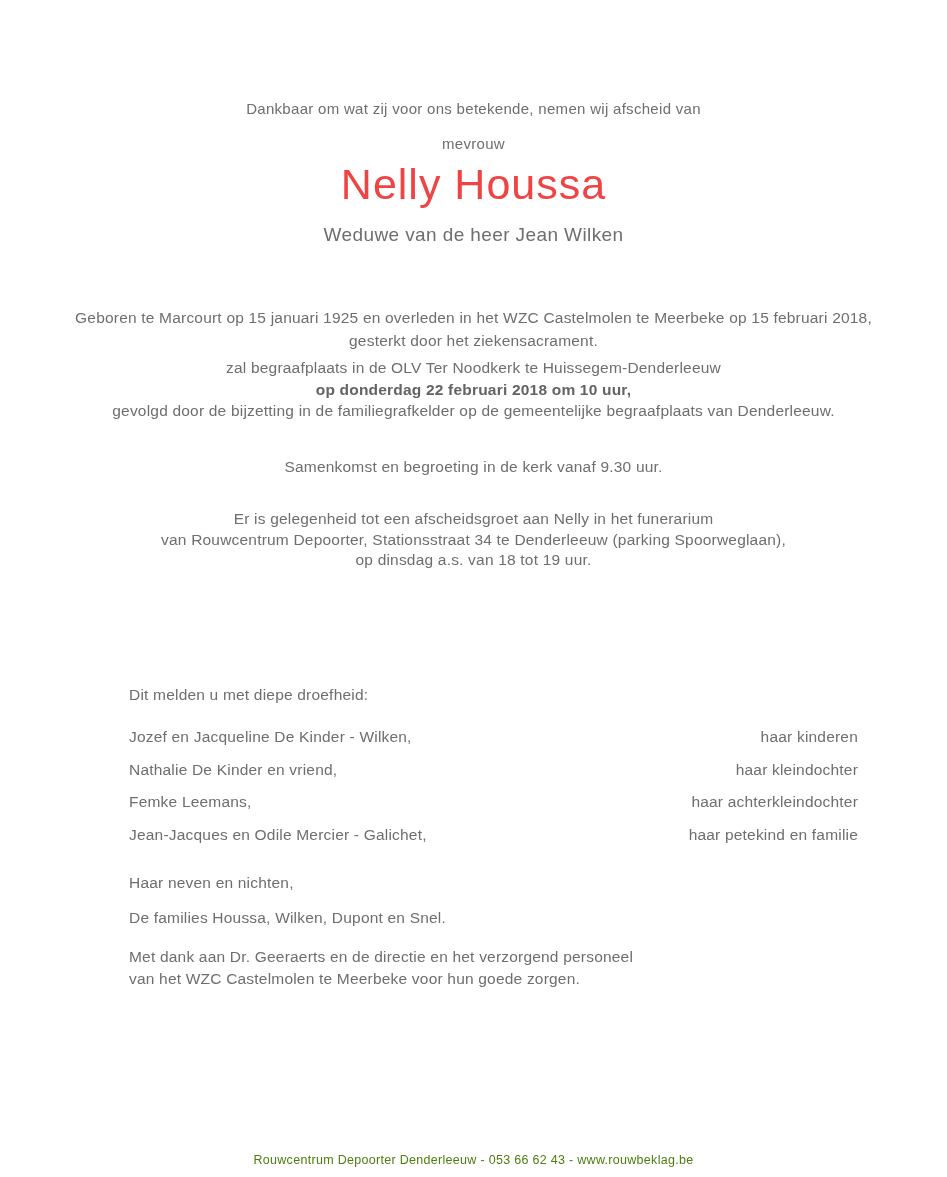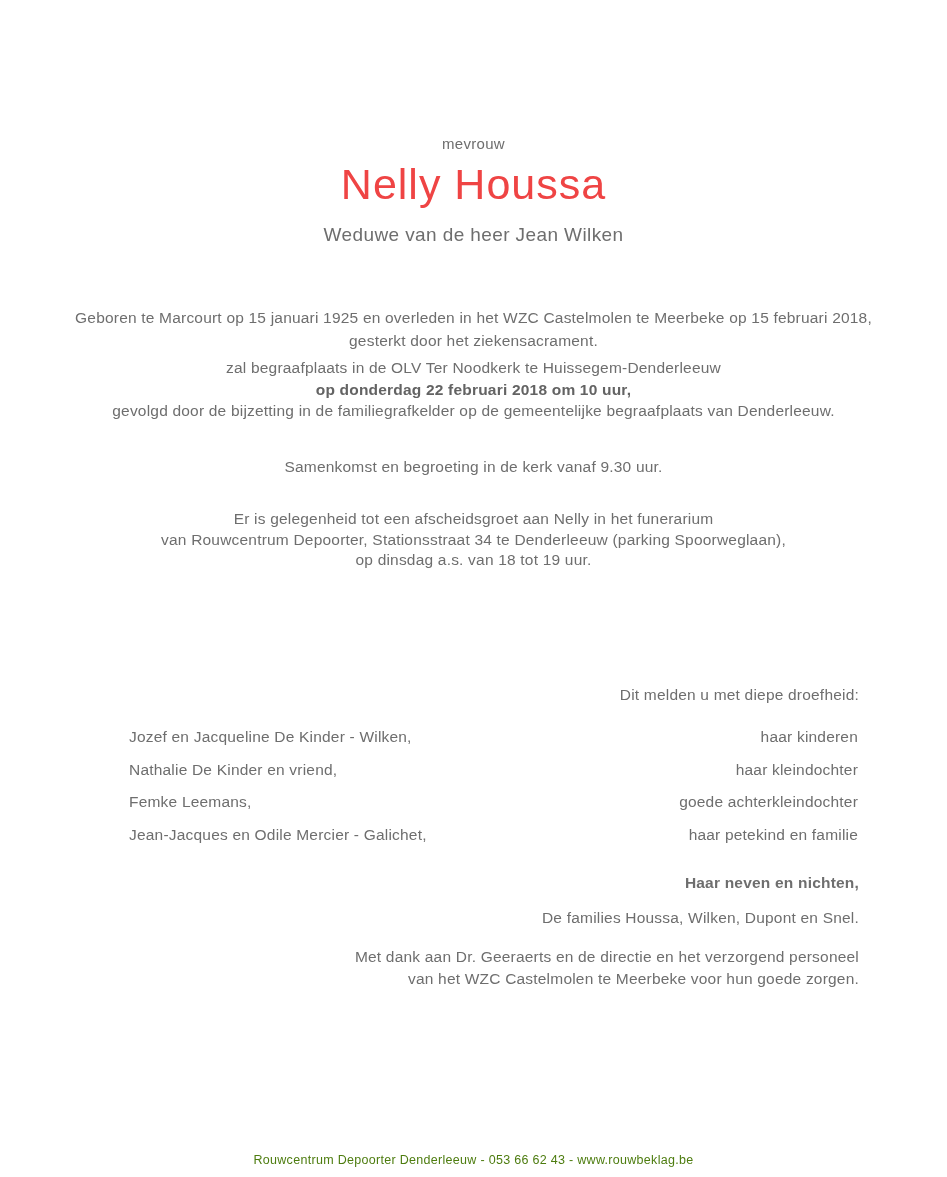--- a/index.html
+++ b/index.html
@@ -19,21 +19,21 @@
   .centered {
     position: absolute;
     left: 40px;
     right: 40px;
     text-align: center;
   }
   .leftcol {
     position: absolute;
     left: 129px;
     right: 88px;
-    text-align: right;
+    text-align: left;
   }
   .body-text {
     font-size: 15.5px;
     letter-spacing: 0.2px;
     line-height: 21.5px;
   }
   .intro-line   { top: 98px;  font-size: 15px; letter-spacing: 0.3px; }
   .honorific    { top: 135px; font-size: 15px; letter-spacing: 0.3px; }
   .deceased-name {
     top: 160px;
@@ -55,35 +55,36 @@
     right: 89px;
     display: flex;
     justify-content: space-between;
     align-items: baseline;
     margin-top: 9px;
   }
   .fam-row-0 { top: 717px; }
   .fam-row-1 { top: 750px; }
   .fam-row-2 { top: 782px; }
   .fam-row-3 { top: 815px; gap: 28px; }
-  .relatives-line { top: 872px; font-weight: bold; }
+  .relatives-line { top: 872px; }
   .families-line  { top: 907px; }
   .thanks-block   { top: 946px; line-height: 22px; }
   .footer-line {
     top: 1153px;
     font-size: 12.5px;
     color: #4d7c0f;
     letter-spacing: 0.3px;
   }
 </style>
 </head>
 <body>
 
 <div class="page">
 
+  <div class="centered intro-line body-text">Dankbaar om wat zij voor ons betekende, nemen wij afscheid van</div>
 
   <div class="centered honorific">mevrouw</div>
 
   <div class="centered deceased-name">Nelly Houssa</div>
 
   <div class="centered subtitle">Weduwe van de heer Jean Wilken</div>
 
   <div class="centered life-block body-text">
     <div>Geboren te Marcourt op 15 januari 1925 en overleden in het WZC Castelmolen te Meerbeke op 15 februari 2018,</div>
     <div>gesterkt door het ziekensacrament.</div>
@@ -108,21 +109,21 @@
   <div class="fam-row fam-row-0 body-text">
     <span>Jozef en Jacqueline De Kinder - Wilken,</span>
     <span>haar kinderen</span>
   </div>
   <div class="fam-row fam-row-1 body-text">
     <span>Nathalie De Kinder en vriend,</span>
     <span>haar kleindochter</span>
   </div>
   <div class="fam-row fam-row-2 body-text">
     <span>Femke Leemans,</span>
-    <span>goede achterkleindochter</span>
+    <span>haar achterkleindochter</span>
   </div>
   <div class="fam-row fam-row-3 body-text">
     <span>Jean-Jacques en Odile Mercier - Galichet,</span>
     <span>haar petekind en familie</span>
   </div>
 
   <div class="leftcol relatives-line body-text">Haar neven en nichten,</div>
 
   <div class="leftcol families-line body-text">De families Houssa, Wilken, Dupont en Snel.</div>
 

